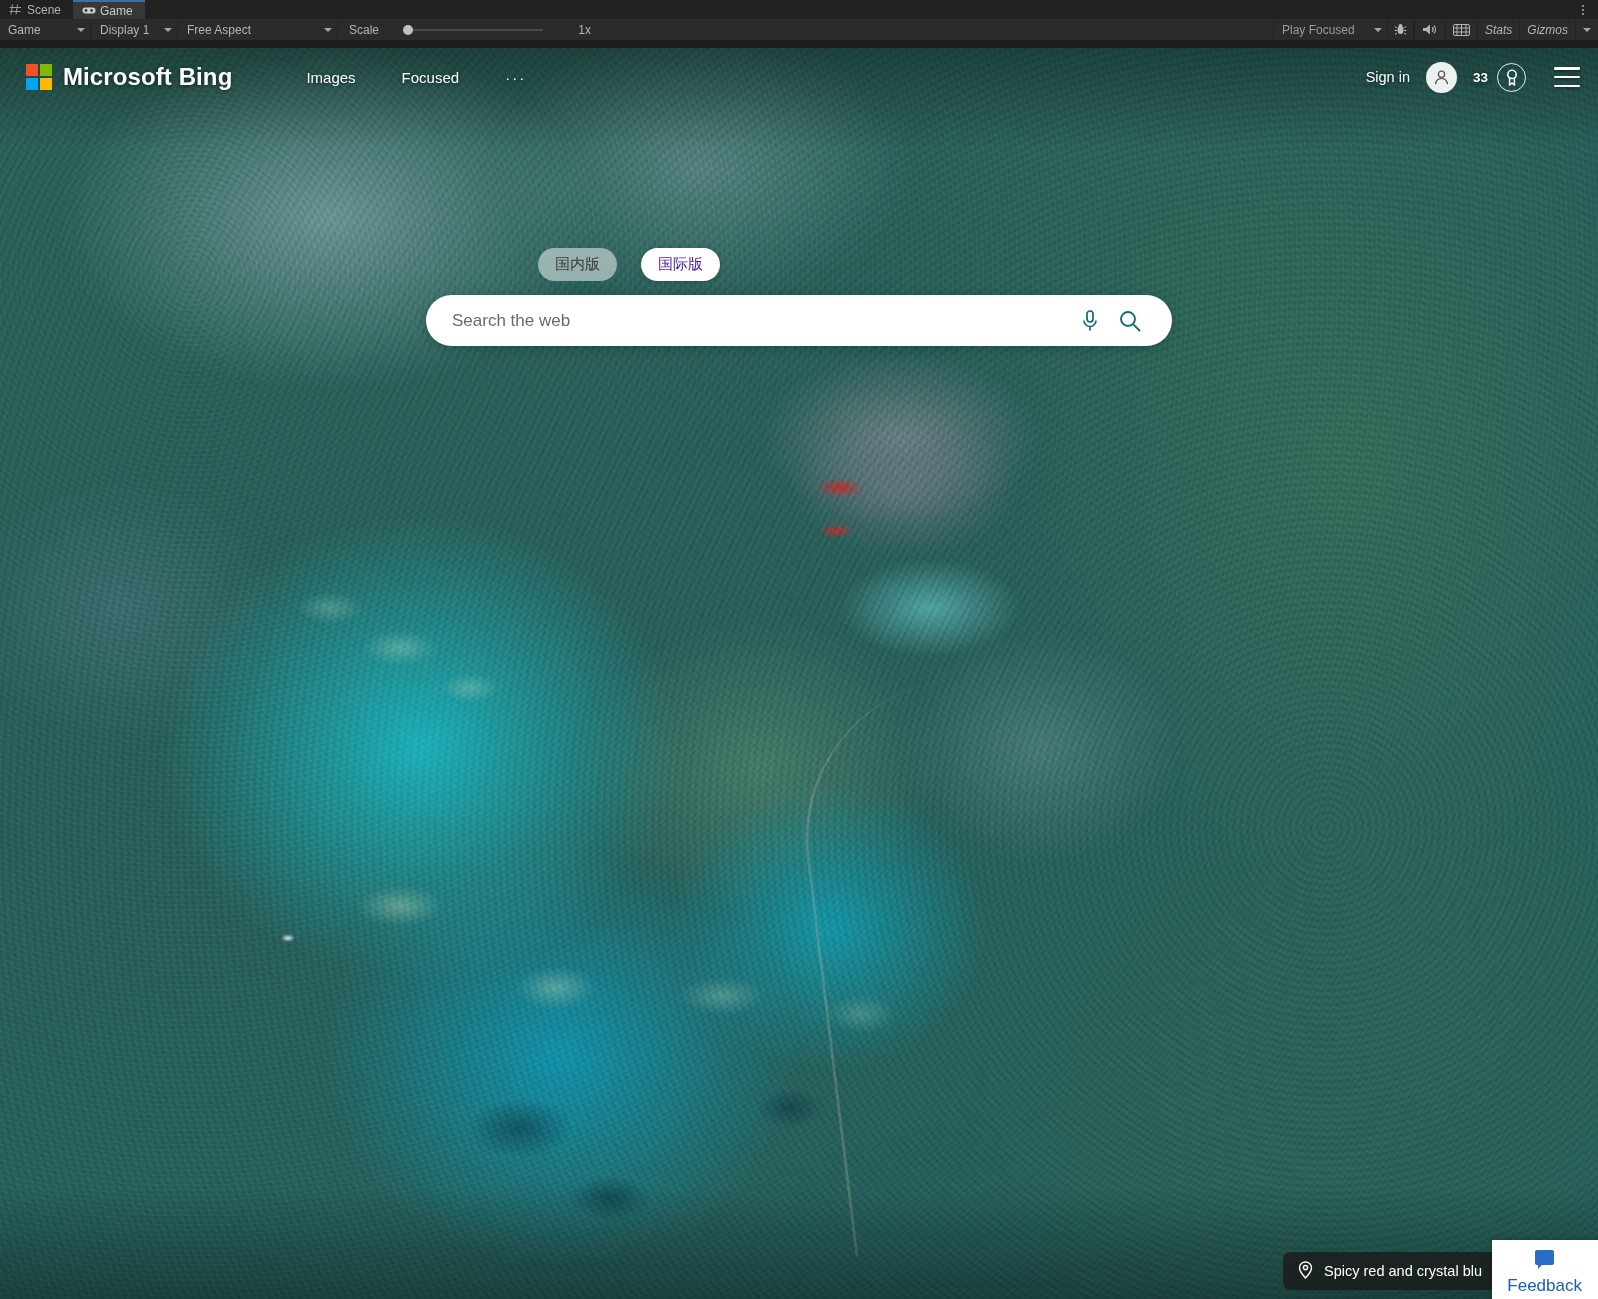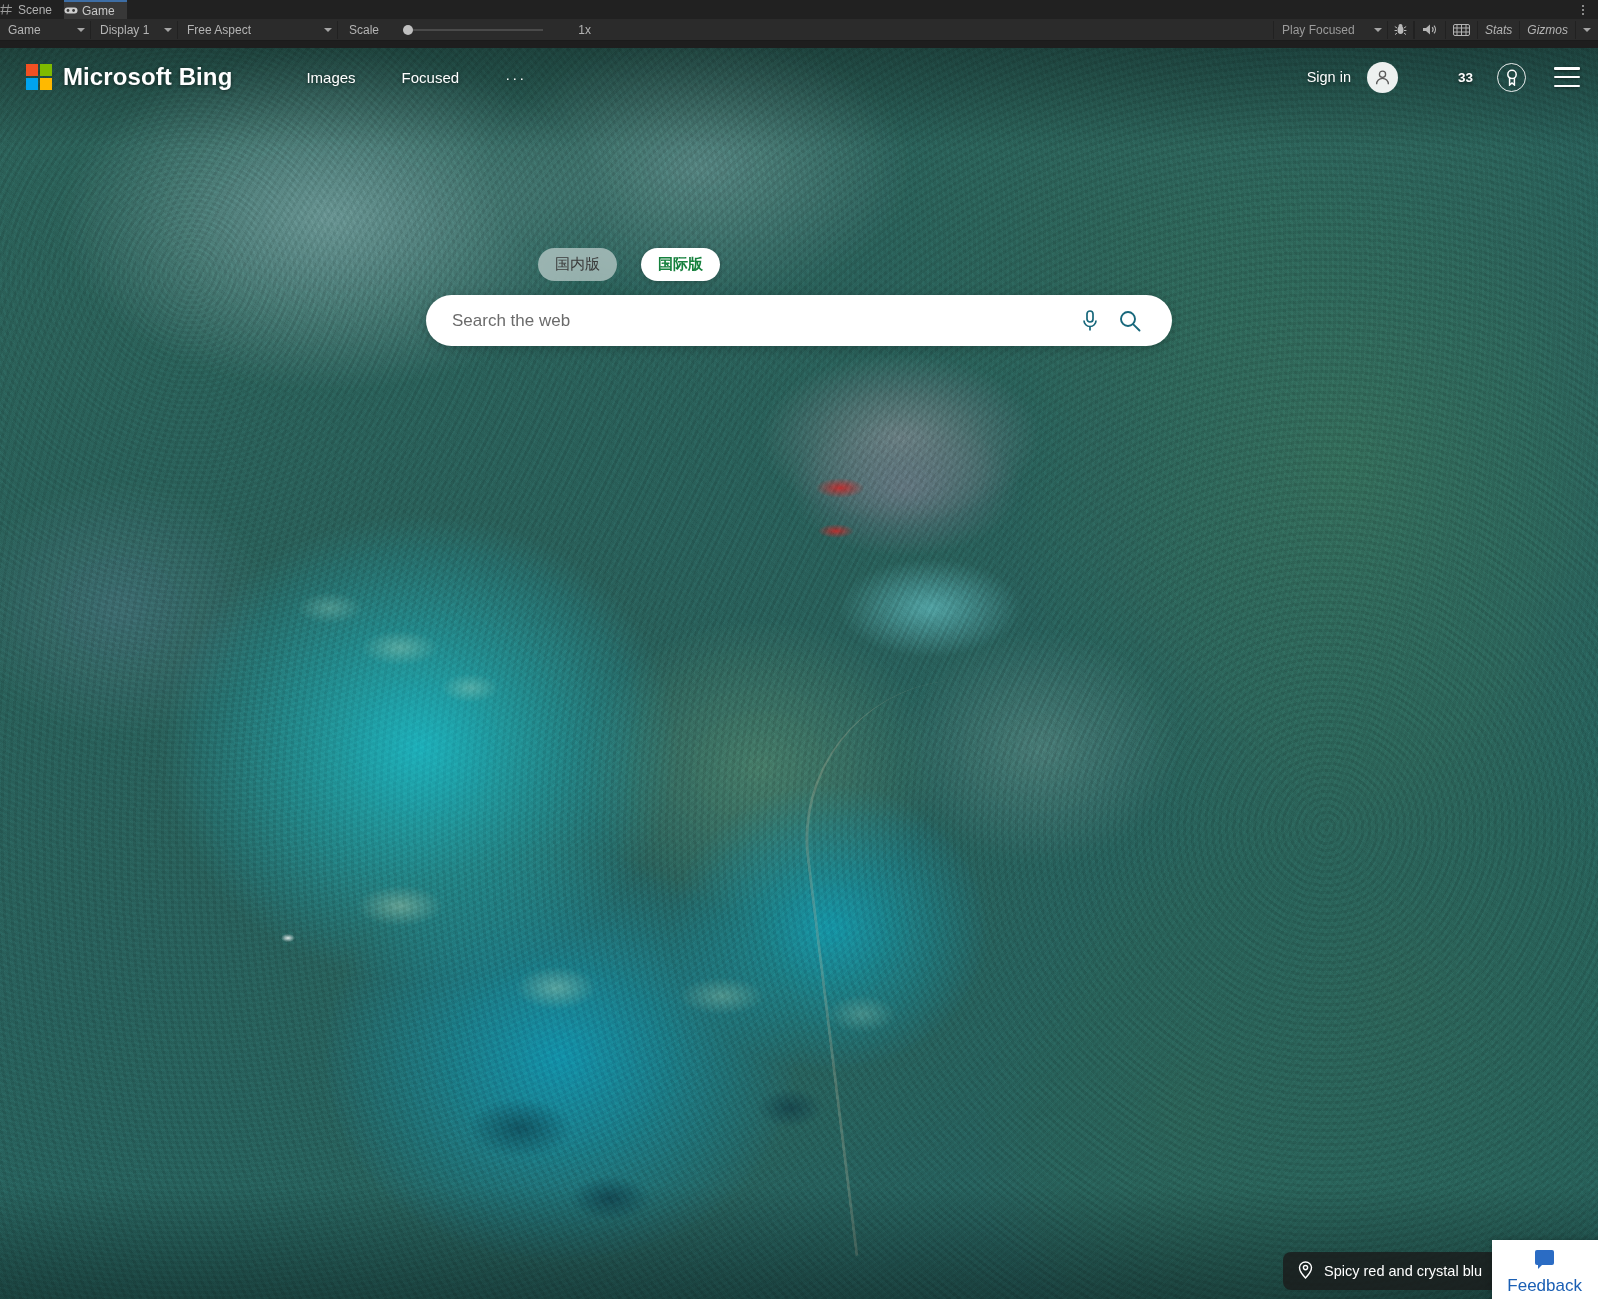--- a/index.html
+++ b/index.html
@@ -14,21 +14,21 @@
 
   
   .unity-tabbar {
     position: absolute; top: 0; left: 0; width: 1598px; height: 19px;
     background: #212121;
     display: flex; align-items: stretch;
     z-index: 50;
   }
   .u-tab {
     display: flex; align-items: center; gap: 5px;
-    padding: 0 12px 0 0;
+    padding: 0 12px 0 9px;
     font-size: 12px; color: #b0b0b0;
     height: 19px;
     position: relative;
   }
   .u-tab.inactive { background: #212121; }
   .u-tab.active {
     background: #383838; color: #c8c8c8;
     border-top: 2px solid #3e6ea5;
   }
   .u-tab .ticon { width: 13px; height: 11px; display: inline-block; position: relative; flex: none; }
@@ -215,21 +215,21 @@
   }
   .signin {
     color: #fff; font-size: 14.5px; text-shadow: 0 1px 4px rgba(0,0,0,.6);
     cursor: pointer;
   }
   .avatar-circle {
     width: 31px; height: 31px; border-radius: 50%;
     background: rgba(255,255,255,.92);
     display: flex; align-items: center; justify-content: center;
   }
-  .rewards-wrap { display: flex; align-items: center; gap: 24px; margin-left: 44px; }
+  .rewards-wrap { display: flex; align-items: center; gap: 9px; }
   .rw-count {
     color: #fff; font-size: 13.5px; font-weight: 600;
     text-shadow: 0 1px 4px rgba(0,0,0,.7);
   }
   .medal-circle {
     width: 29px; height: 29px; border-radius: 50%;
     border: 1.6px solid rgba(255,255,255,.9);
     display: flex; align-items: center; justify-content: center;
   }
   .hamburger {
@@ -251,21 +251,21 @@
   .region-tabs { display: flex; gap: 24px; margin-bottom: 14px; margin-right: 340px; }
   .rt-pill {
     padding: 7px 17px; border-radius: 17px;
     font-size: 15px; cursor: pointer; white-space: nowrap;
   }
   .rt-pill.inactive {
     background: rgba(255,255,255,.50); color: #3a3a3a;
     backdrop-filter: blur(3px);
   }
   .rt-pill.active {
-    background: #fff; color: #15803d; font-weight: 700;
+    background: #fff; color: #4c1d95; font-weight: 400;
     box-shadow: 0 1px 5px rgba(0,0,0,.22);
   }
   .search-box {
     width: 746px; height: 51px;
     background: #fff; border-radius: 26px;
     display: flex; align-items: center;
     padding: 0 22px 0 26px;
     box-shadow: 0 2px 12px rgba(0,0,0,.22);
   }
   .search-input {

